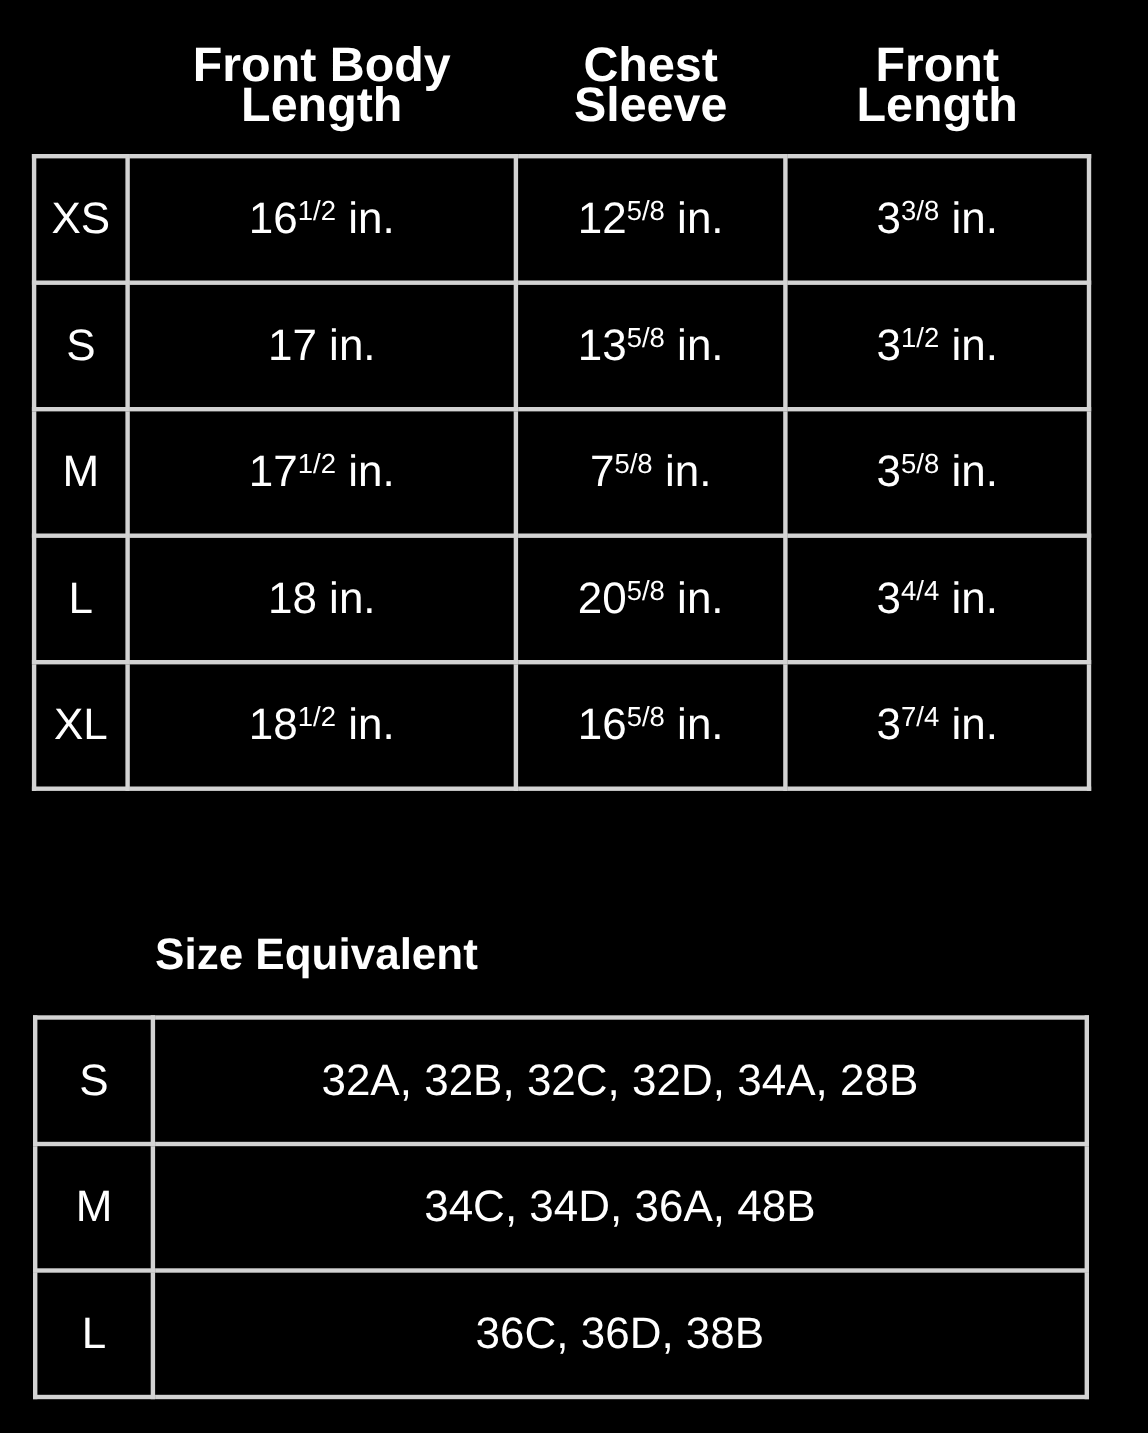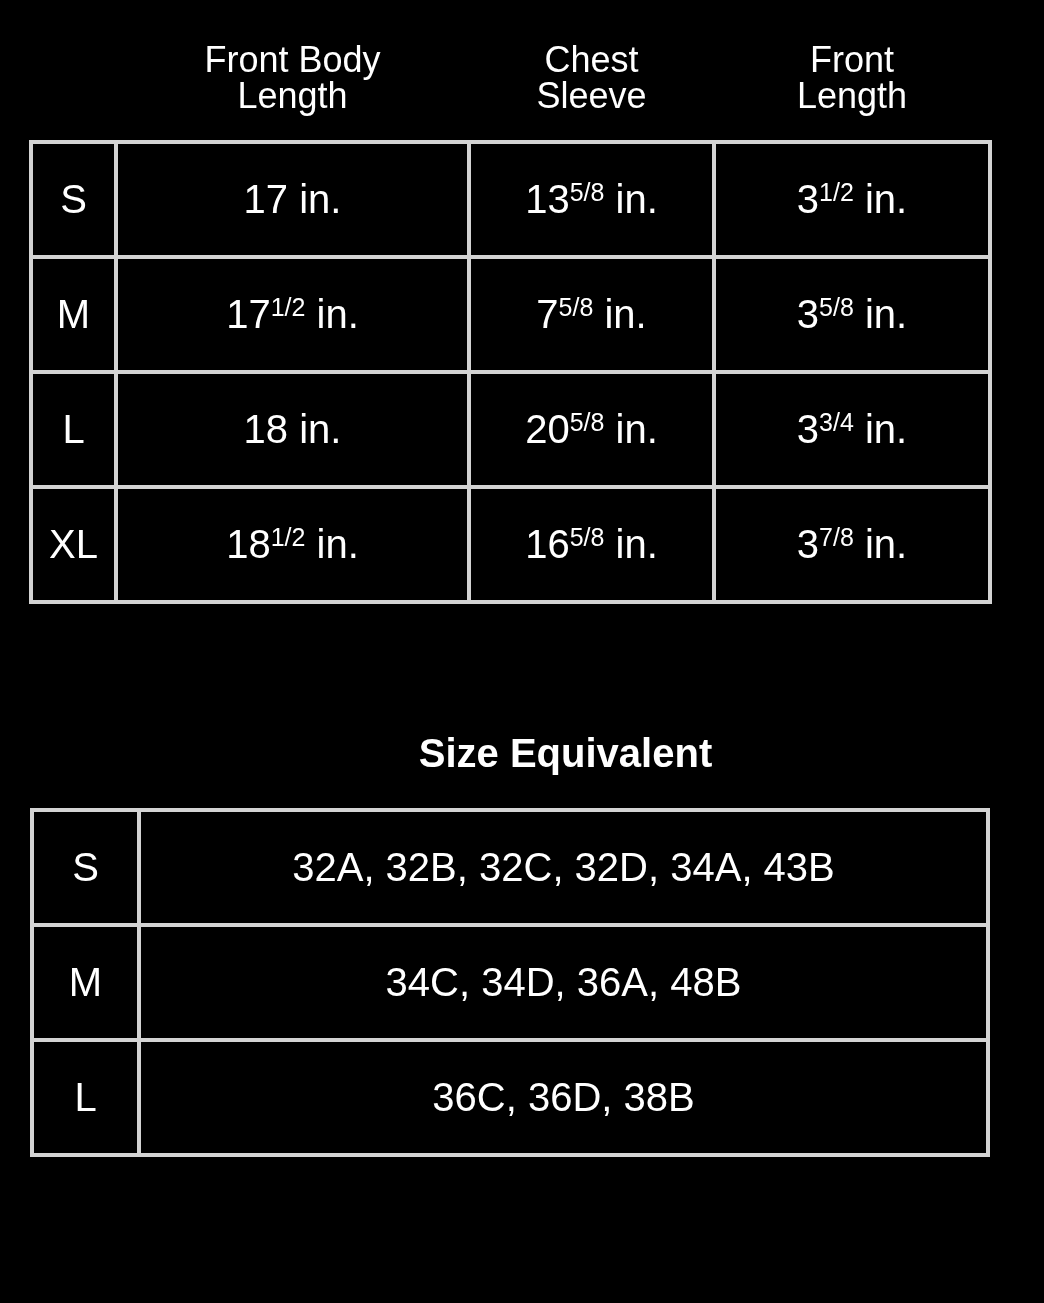--- a/index.html
+++ b/index.html
@@ -19,41 +19,41 @@
     table-layout: fixed;
     color: #ffffff;
   }
   
   .t1 {
     margin: 0 0 0 29px;
     width: 959px;
   }
   .t1 thead th {
     border: 0;
-    font-weight: normal;
-    font-size: 36px;
+    font-weight: bold;
+    font-size: 44px;
     line-height: 36px;
     padding: 42px 0 26px 0;
     text-align: center;
     vertical-align: bottom;
   }
   .t1 tbody td {
     border: 4px solid #d3d3d3;
     height: 111px;
     padding: 0;
     text-align: center;
     vertical-align: middle;
     font-size: 40px;
     font-weight: 400;
   }
   
   .size-equiv-title {
     margin: 124px 0 0 141px;
     width: 849px;
-    text-align: center;
+    text-align: left;
     font-size: 40px;
     font-weight: bold;
     line-height: 50px;
   }
   .t2 {
     margin: 30px 0 0 30px;
     width: 956px;
   }
   .t2 tbody td {
     border: 4px solid #d3d3d3;
@@ -95,57 +95,63 @@
           <span>Sleeve</span>
         </th>
         <th>
           <span>Front</span><br>
           <span>Length</span>
         </th>
       </tr>
     </thead>
     <tbody>
       <tr>
+        <td class="size-cell">XS</td>
+        <td><span><span>16</span><sup class="frac">1/2</sup> <span>in.</span></span></td>
+        <td><span><span>12</span><sup class="frac">5/8</sup> <span>in.</span></span></td>
+        <td><span><span>3</span><sup class="frac">3/8</sup> <span>in.</span></span></td>
+      </tr>
+      <tr>
         <td class="size-cell">S</td>
         <td><span><span>17</span><sup class="frac"></sup> <span>in.</span></span></td>
         <td><span><span>13</span><sup class="frac">5/8</sup> <span>in.</span></span></td>
         <td><span><span>3</span><sup class="frac">1/2</sup> <span>in.</span></span></td>
       </tr>
       <tr>
         <td class="size-cell">M</td>
         <td><span><span>17</span><sup class="frac">1/2</sup> <span>in.</span></span></td>
         <td><span><span>7</span><sup class="frac">5/8</sup> <span>in.</span></span></td>
         <td><span><span>3</span><sup class="frac">5/8</sup> <span>in.</span></span></td>
       </tr>
       <tr>
         <td class="size-cell">L</td>
         <td><span><span>18</span><sup class="frac"></sup> <span>in.</span></span></td>
         <td><span><span>20</span><sup class="frac">5/8</sup> <span>in.</span></span></td>
-        <td><span><span>3</span><sup class="frac">3/4</sup> <span>in.</span></span></td>
+        <td><span><span>3</span><sup class="frac">4/4</sup> <span>in.</span></span></td>
       </tr>
       <tr>
         <td class="size-cell">XL</td>
         <td><span><span>18</span><sup class="frac">1/2</sup> <span>in.</span></span></td>
         <td><span><span>16</span><sup class="frac">5/8</sup> <span>in.</span></span></td>
-        <td><span><span>3</span><sup class="frac">7/8</sup> <span>in.</span></span></td>
+        <td><span><span>3</span><sup class="frac">7/4</sup> <span>in.</span></span></td>
       </tr>
     </tbody>
   </table>
 
   <div class="size-equiv-title">Size Equivalent</div>
 
   <table class="t2">
     <colgroup>
       <col style="width:107px">
         <col style="width:849px">
     </colgroup>
     <tbody>
       <tr>
         <td class="size-cell">S</td>
-        <td>32A, 32B, 32C, 32D, 34A, 43B</td>
+        <td>32A, 32B, 32C, 32D, 34A, 28B</td>
       </tr>
       <tr>
         <td class="size-cell">M</td>
         <td>34C, 34D, 36A, 48B</td>
       </tr>
       <tr>
         <td class="size-cell">L</td>
         <td>36C, 36D, 38B</td>
       </tr>
     </tbody>

